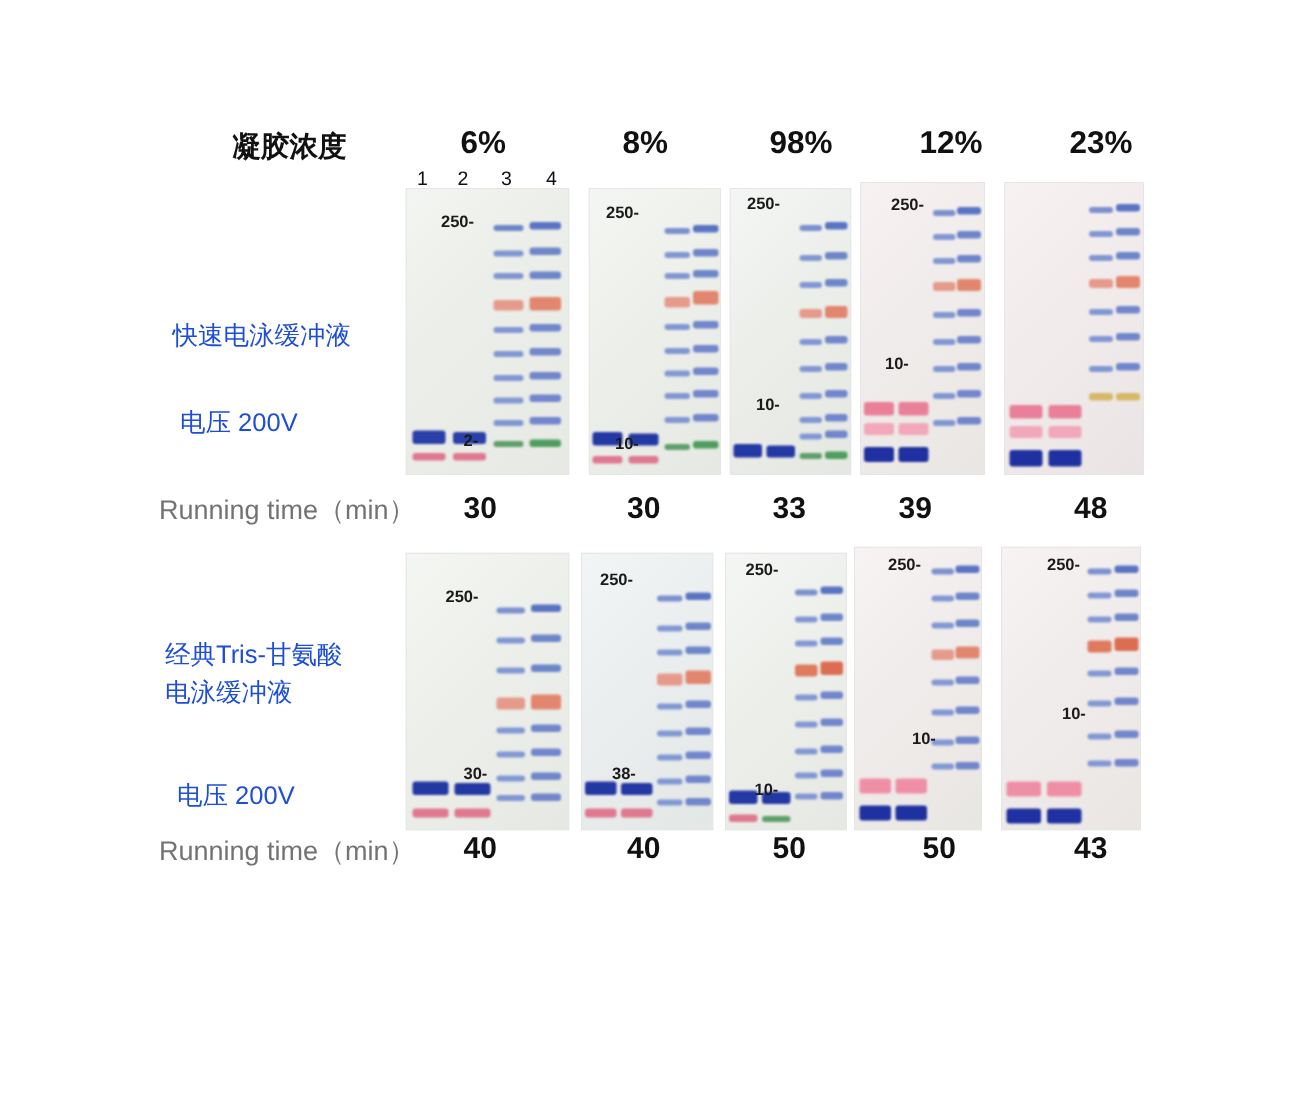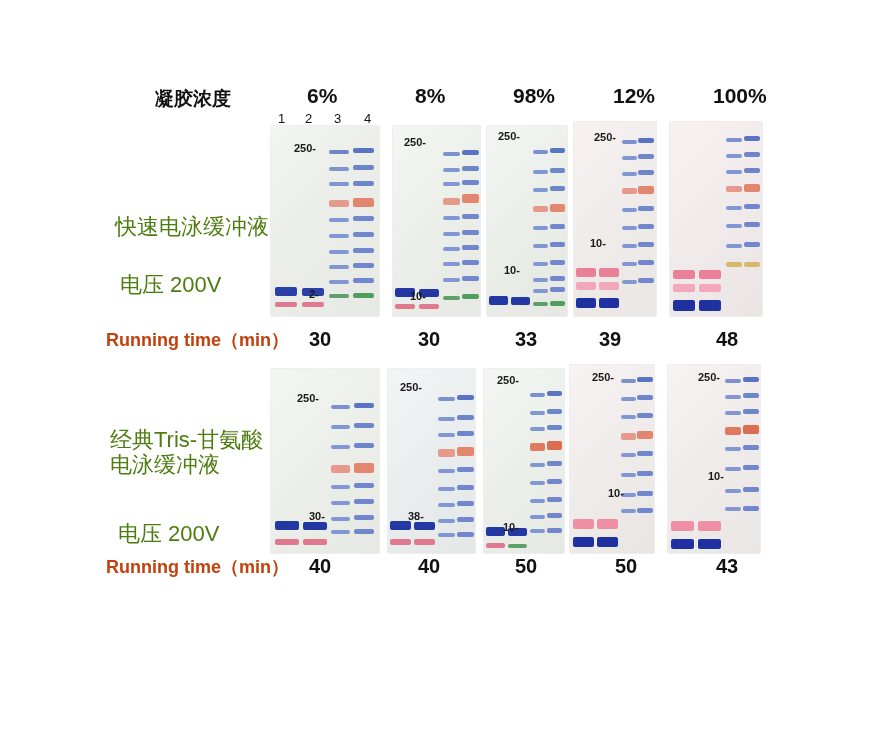--- a/index.html
+++ b/index.html
@@ -22,41 +22,40 @@
     height: 735px;
   }
 
   
   .txt {
     position: absolute;
     white-space: nowrap;
     line-height: 1.15;
   }
   .label-left {
-    font-size: 22px;
-    color: #4d7c0f;
+    font-size: 17px;
+    color: #1d4ed8;
   }
   .conc-label {
     font-size: 19px;
     font-weight: 600;
     color: #111;
   }
   .pct {
     font-size: 21px;
     font-weight: 700;
     color: #111;
   }
   .lane-num {
     font-size: 13px;
     color: #111;
   }
   .runtime-label {
     font-size: 18px;
-    color: #c2410c;
-    font-weight: bold;
+    color: #737373;
   }
   .runtime-val {
     font-size: 20px;
     font-weight: 600;
     color: #111;
   }
   .caption {
     font-size: 22px;
     font-weight: 700;
     color: #111;
@@ -91,21 +90,21 @@
 <body>
 
 <div id="figure">
 
   <div class="txt conc-label" style="left:155px; top:88px;">凝胶浓度</div>
 
   <div class="txt pct" style="left:307px; top:84px;">6%</div>
   <div class="txt pct" style="left:415px; top:84px;">8%</div>
   <div class="txt pct" style="left:513px; top:84px;">98%</div>
   <div class="txt pct" style="left:613px; top:84px;">12%</div>
-  <div class="txt pct" style="left:713px; top:84px;">100%</div>
+  <div class="txt pct" style="left:713px; top:84px;">23%</div>
 
   <div class="txt lane-num" style="left:278px; top:112px;">1</div>
   <div class="txt lane-num" style="left:305px; top:112px;">2</div>
   <div class="txt lane-num" style="left:334px; top:112px;">3</div>
   <div class="txt lane-num" style="left:364px; top:112px;">4</div>
 
   <div class="txt label-left" style="left:115px; top:214px;">快速电泳缓冲液</div>
   <div class="txt label-left" style="left:120px; top:272px;">电压   200V</div>
 
   <div class="gel" style="left:271px; top:126px; width:108px; height:190px;">

